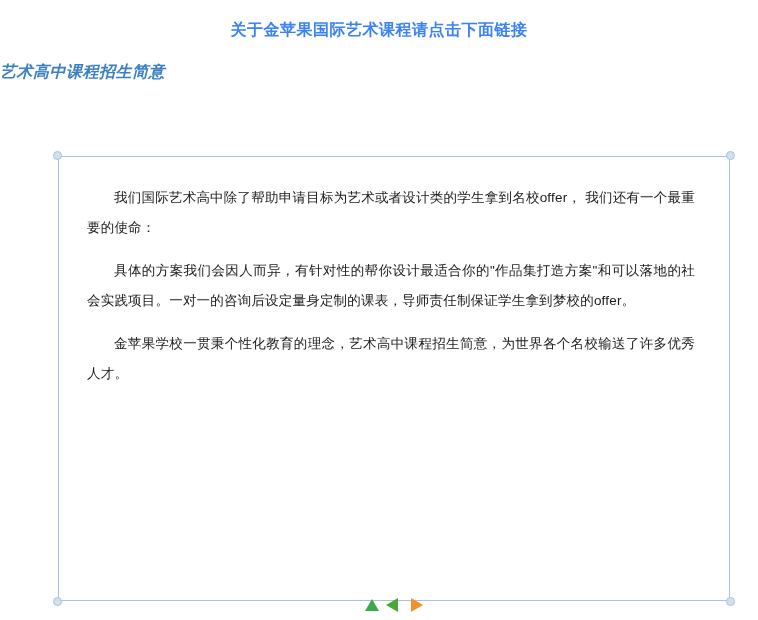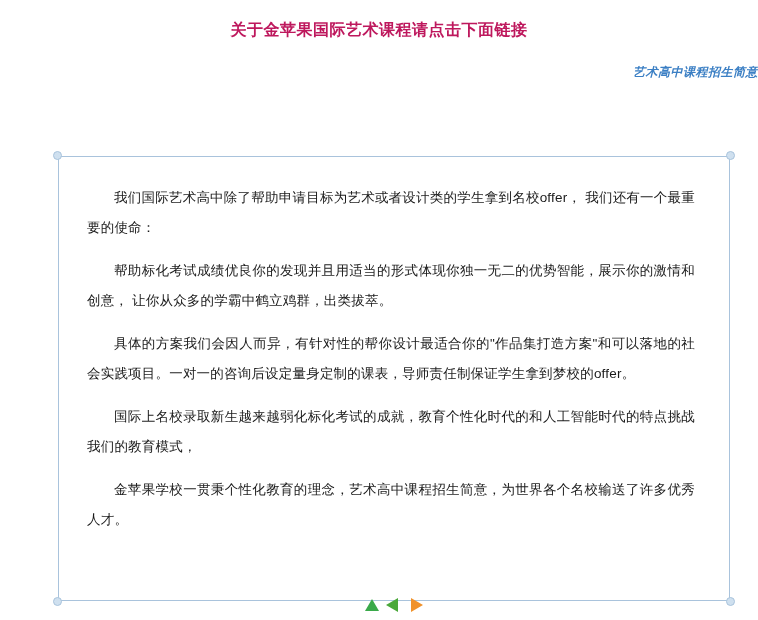--- a/index.html
+++ b/index.html
@@ -17,28 +17,28 @@
   .page {
     position: relative;
     width: 758px;
     height: 620px;
     box-sizing: border-box;
   }
   .title {
     text-align: center;
     font-size: 16px;
     font-weight: bold;
-    color: #be185d;
+    color: #3b82f6;
     letter-spacing: 0.5px;
     margin-top: 19px;
     line-height: 22px;
   }
   .subtitle {
-    text-align: right;
-    font-size: 12px;
+    text-align: left;
+    font-size: 16px;
     font-weight: bold;
     font-style: italic;
     color: #3b7fc4;
     letter-spacing: 0.5px;
     margin-top: 21px;
     line-height: 20px;
   }
   .frame-wrap {
     position: absolute;
     left: 58px;
@@ -134,23 +134,21 @@
   <div class="frame-wrap">
     <div class="frame"></div>
 
     <span class="corner-dot corner-tl"></span>
     <span class="corner-dot corner-tr"></span>
     <span class="corner-dot corner-bl"></span>
     <span class="corner-dot corner-br"></span>
 
     <div class="content">
       <p class="para">我们国际艺术高中除了帮助申请目标为艺术或者设计类的学生拿到名校offer， 我们还有一个最重要的使命：</p>
-      <p class="para">帮助标化考试成绩优良你的发现并且用适当的形式体现你独一无二的优势智能，展示你的激情和创意， 让你从众多的学霸中鹤立鸡群，出类拔萃。</p>
       <p class="para">具体的方案我们会因人而异，有针对性的帮你设计最适合你的"作品集打造方案"和可以落地的社会实践项目。一对一的咨询后设定量身定制的课表，导师责任制保证学生拿到梦校的offer。</p>
-      <p class="para">国际上名校录取新生越来越弱化标化考试的成就，教育个性化时代的和人工智能时代的特点挑战我们的教育模式，</p>
       <p class="para">金苹果学校一贯秉个性化教育的理念，艺术高中课程招生简意，为世界各个名校输送了许多优秀人才。</p>
     </div>
 
     <div class="footer-arrows">
       <span class="arrow arrow-up"></span>
       <span class="arrow arrow-left"></span>
       <span class="arrow arrow-right"></span>
     </div>
   </div>
 

